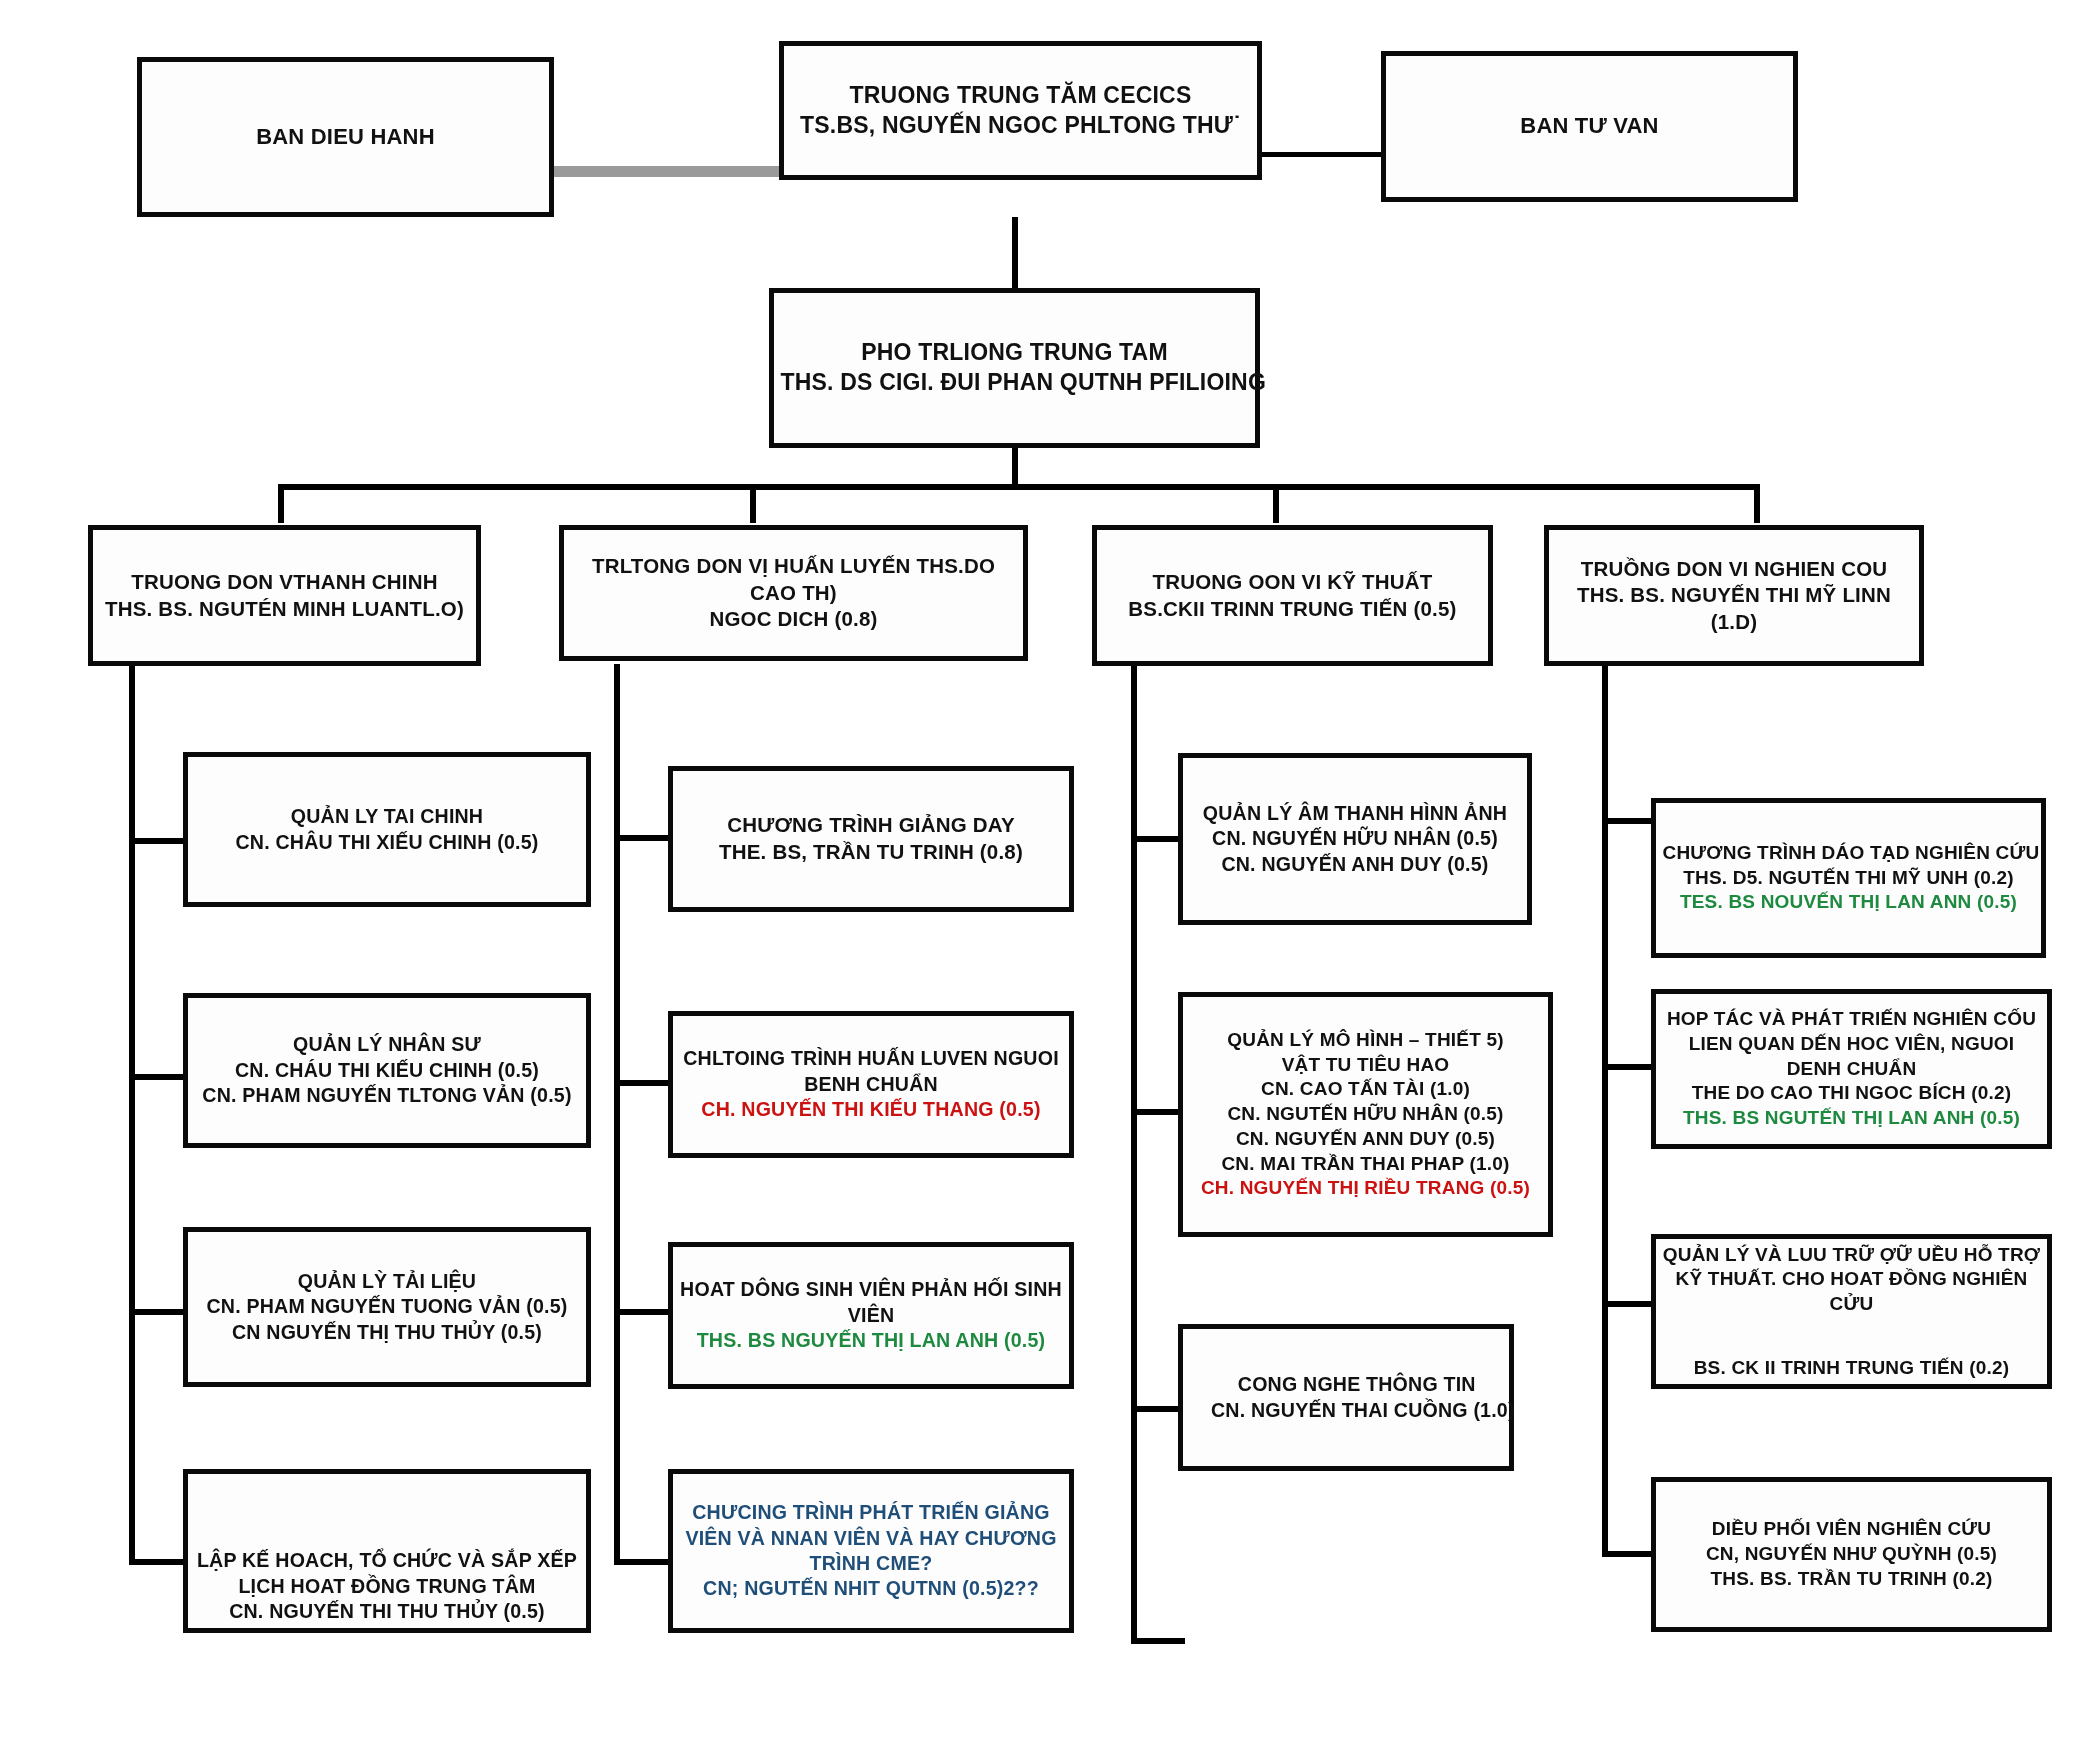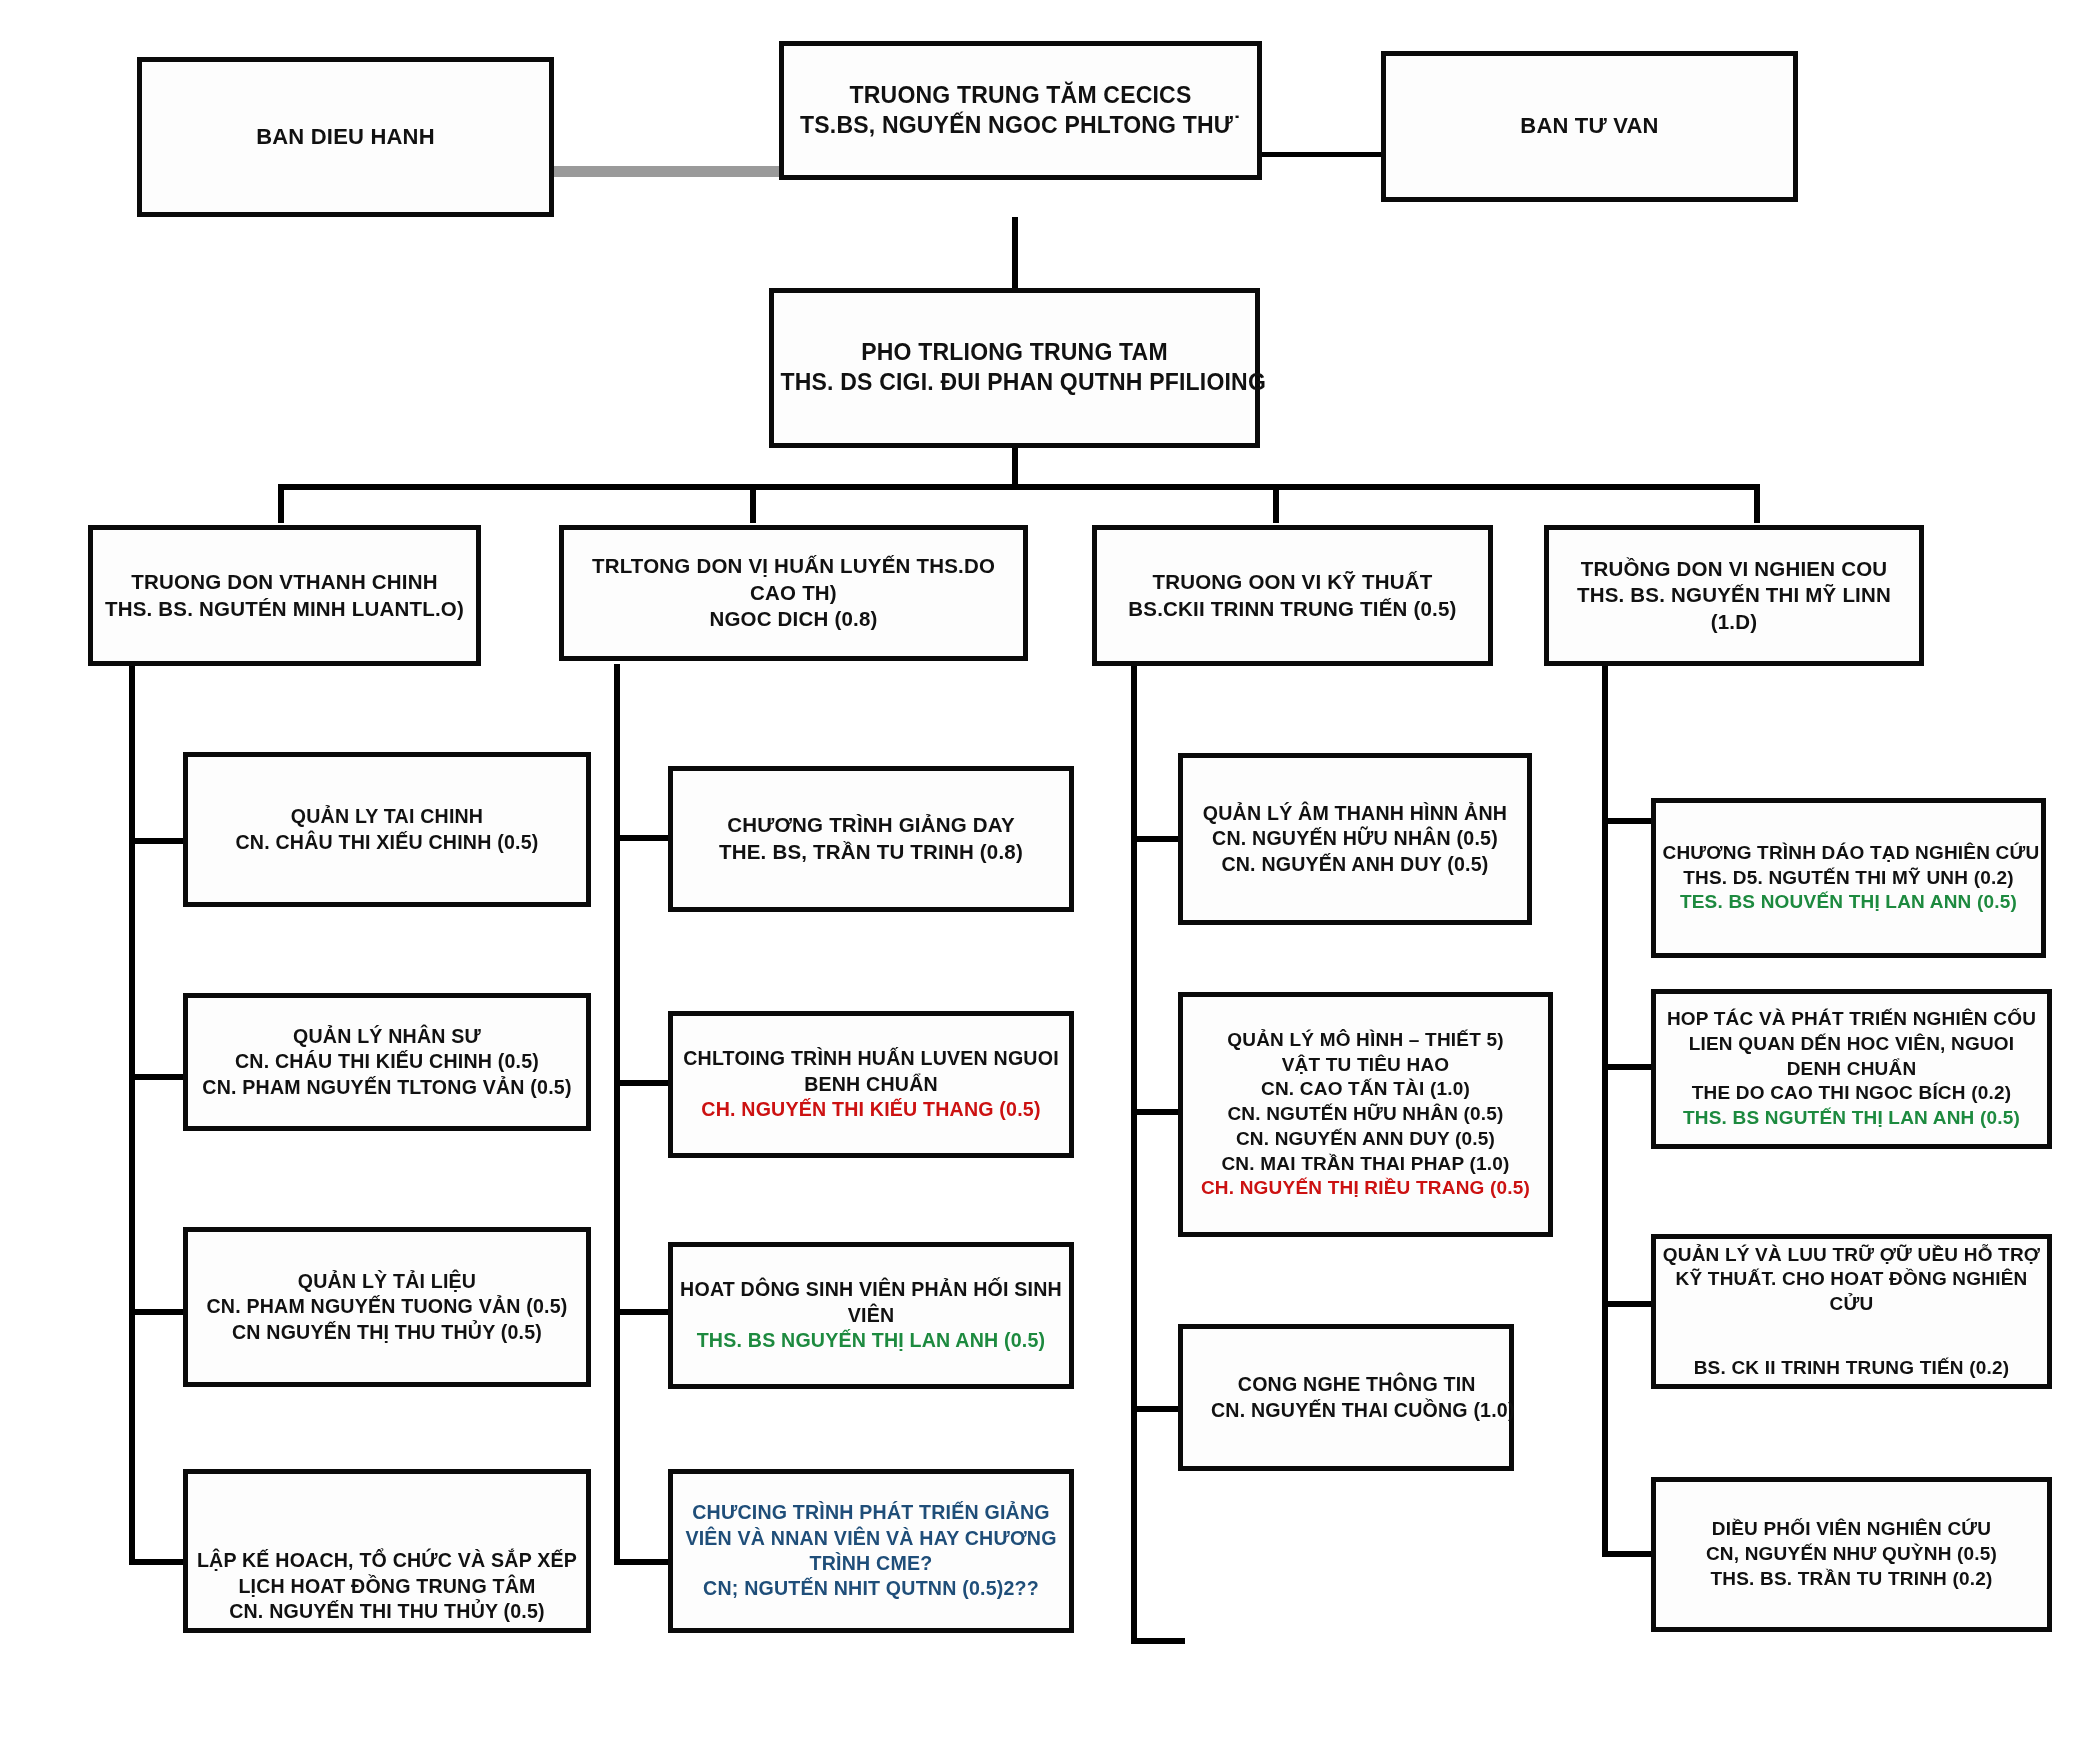--- a/index.html
+++ b/index.html
@@ -129,21 +129,21 @@
   <div class="node t25 wrap" style="left:1544px;top:525px;width:380px;height:141px;">
     <span class="ln">TRUỒNG DON VI NGHIEN COU</span>
     <span class="ln">THS. BS. NGUYẾN THI MỸ LINN (1.D)</span>
   </div>
 
   <div class="node t24" style="left:183px;top:752px;width:408px;height:155px;">
     <span class="ln">QUẢN LY TAI CHINH</span>
     <span class="ln">CN. CHÂU THI XIẾU CHINH (0.5)</span>
   </div>
 
-  <div class="node t24" style="left:183px;top:993px;width:408px;height:138px;justify-content:center;">
+  <div class="node t24" style="left:183px;top:993px;width:408px;height:155px;justify-content:center;">
     <span class="ln">QUẢN LÝ NHÂN SƯ</span>
     <span class="ln">CN. CHÁU THI KIẾU CHINH (0.5)</span>
     <span class="ln">CN. PHAM NGUYẾN TLTONG VẢN (0.5)</span>
   </div>
 
   <div class="node t24" style="left:183px;top:1227px;width:408px;height:160px;justify-content:center;">
     <span class="ln">QUẢN LỲ TẢI LIỆU</span>
     <span class="ln">CN. PHAM NGUYẾN TUONG VẢN (0.5)</span>
     <span class="ln">CN NGUYẾN THỊ THU THỦY (0.5)</span>
   </div>

